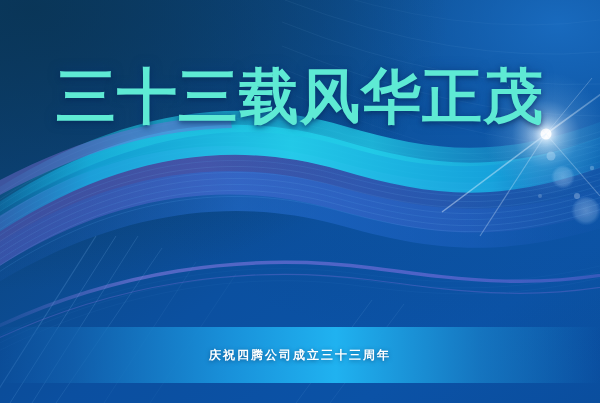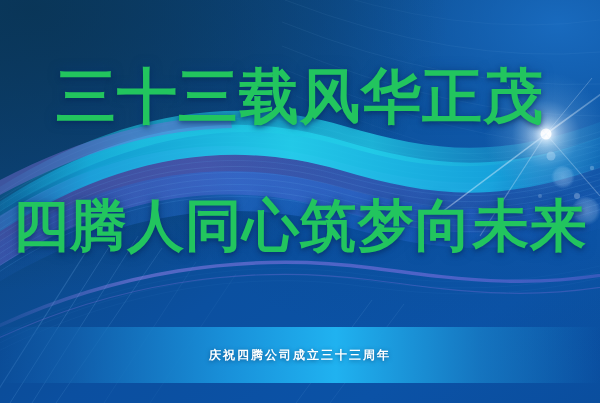--- a/index.html
+++ b/index.html
@@ -15,21 +15,21 @@
 
   
   .headline-wrap{
     position:absolute;left:0;width:600px;text-align:center;
     z-index:40;pointer-events:none;
   }
   #line1-wrap{top:64px;}
   #line2-wrap{top:196px;}
   .headline{
     display:inline-block;
-    color:#22c55e;
+    color:#5eead4;
     font-family:"DejaVu Sans","Liberation Sans",sans-serif;
     font-weight:bold;
     font-size:60px;
     line-height:64px;
     letter-spacing:1px;
     white-space:nowrap;
     text-shadow:0 0 12px rgba(10,60,130,.55), 0 2px 5px rgba(4,30,70,.55);
   }
   #line2{font-size:62px;line-height:66px;}
 
@@ -229,20 +229,17 @@
       </g>
 
       <rect x="0" y="330" width="600" height="73" fill="#0a4da0" opacity="0.18"></rect>
     </g>
   </svg>
 
   <div class="headline-wrap" id="line1-wrap">
     <span class="headline" id="line1">三十三载风华正茂</span>
   </div>
 
-  <div class="headline-wrap" id="line2-wrap">
-    <span class="headline" id="line2" style="font-size: 56.5px; line-height: 59.89px;">四腾人同心筑梦向未来</span>
-  </div>
 
   <div id="subtitle-band"></div>
   <div id="subtitle" style="font-size: 12px;">庆祝四腾公司成立三十三周年</div>
 
 </div>
 
 </body></html>

